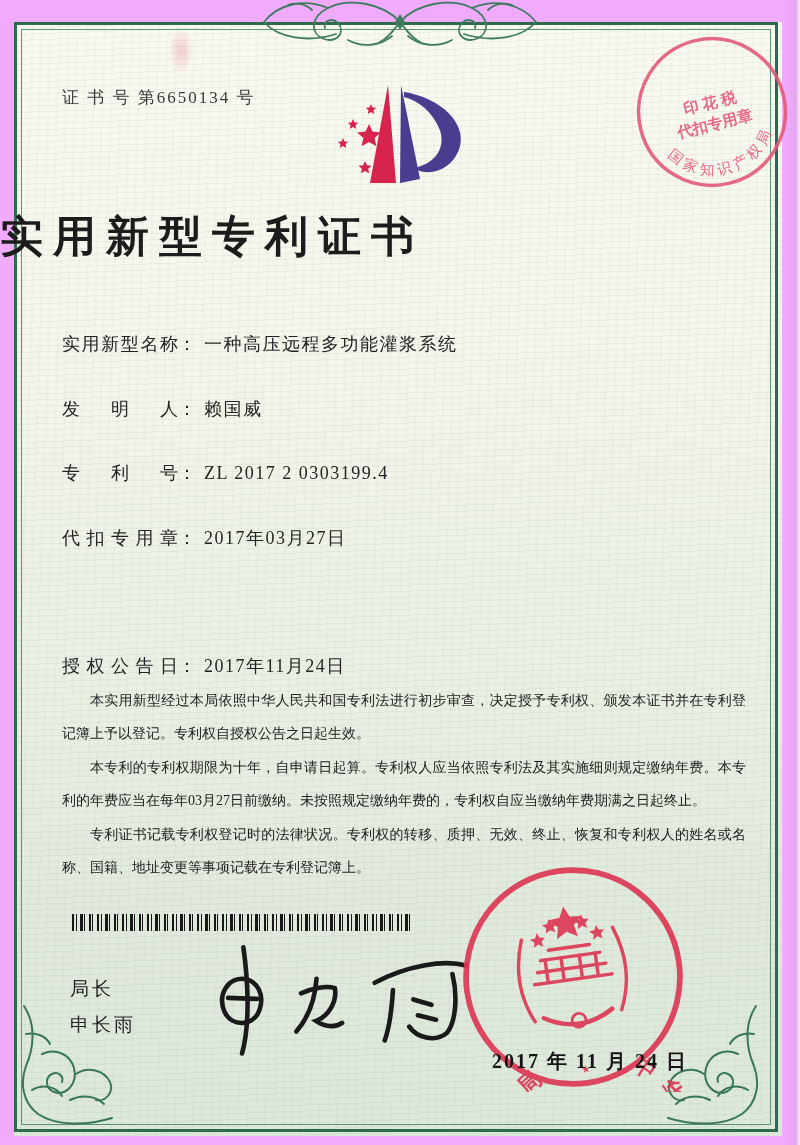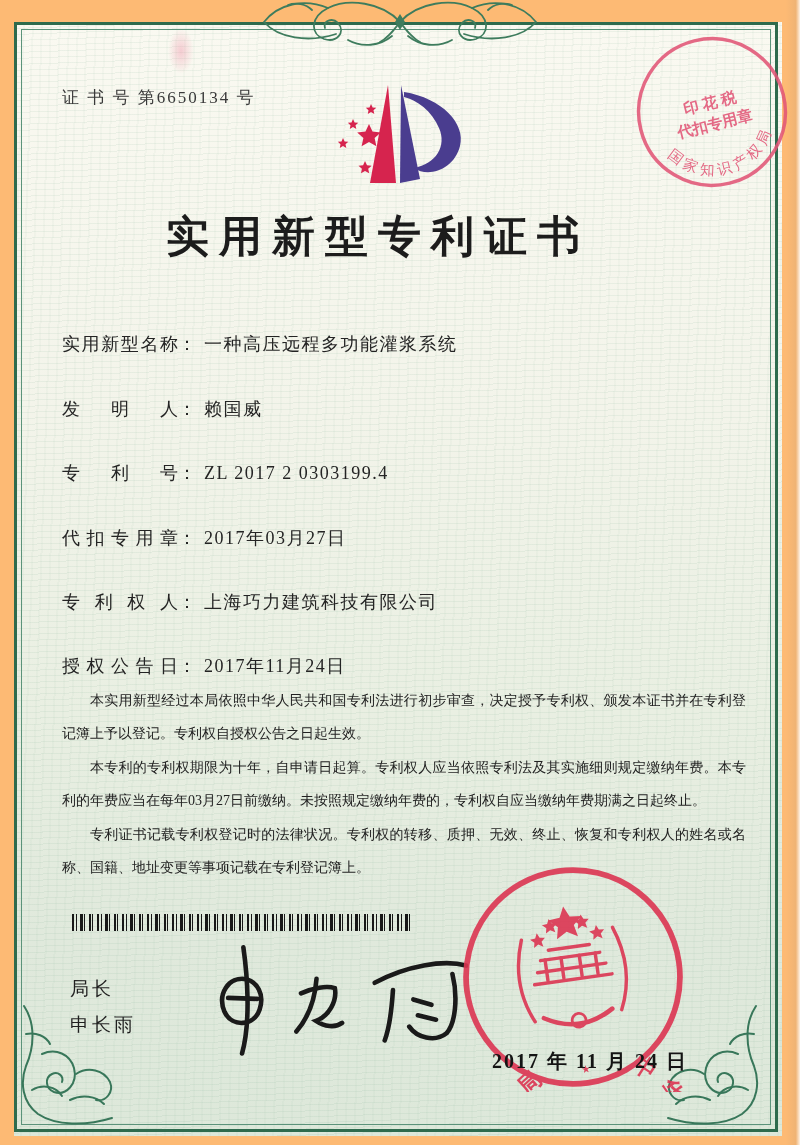--- a/index.html
+++ b/index.html
@@ -1,38 +1,38 @@
 <!DOCTYPE html>
 <html><head>
 <meta charset="utf-8">
 <style>
   * { margin:0; padding:0; box-sizing:border-box; }
   body { font-family:"Liberation Serif", serif; background:#ffffff; }
-  .page { position:relative; width:800px; height:1145px; background:#fdba74; overflow:hidden;text-decoration:underline; }
+  .page { position:relative; width:800px; height:1145px; background:#f0abfc; overflow:hidden;text-decoration:underline; }
 
   
   .interior {
     position:absolute; left:14px; top:22px; width:768px; height:1114px;
     background:
       repeating-linear-gradient(178deg, rgba(110,165,135,.10) 0 1px, rgba(255,255,255,0) 1px 6px),
       repeating-linear-gradient(92deg, rgba(120,170,140,.05) 0 2px, rgba(255,255,255,0) 2px 9px),
       linear-gradient(180deg, #faf9f1 0%, #f3f4ea 35%, #e9efe2 62%, #e0e9dc 82%, #dde8da 100%);
   }
   .frame-outer { position:absolute; left:14px; top:22px; width:764px; height:1110px; border:3px solid #2e6b4d; }
   .frame-inner { position:absolute; left:21px; top:29px; width:750px; height:1096px; border:1px solid #5b937a; }
 
   .scan-edge { position:absolute; right:0; top:0; width:14px; height:100%;
     background:linear-gradient(90deg, rgba(0,0,0,0) 0%, rgba(120,120,115,.10) 70%, rgba(255,255,255,.8) 100%); }
   .smudge { position:absolute; left:168px; top:28px; width:26px; height:46px; border-radius:50%;
     background:radial-gradient(ellipse at center, rgba(235,120,150,.35), rgba(235,120,150,0) 70%); }
 
   .cert-no { position:absolute; left:62px; top:86px; font-size:17px; letter-spacing:2px; color:#3a3a3a; }
 
-  .title { position:absolute; left:0; top:208px; width:724px; text-align:center;
-    font-size:43px; font-weight:bold; letter-spacing:10px; color:#1c1c1c;margin-left:16px; }
+  .title { position:absolute; left:0; top:208px; width:724px; text-align:left;
+    font-size:43px; font-weight:bold; letter-spacing:10px; color:#1c1c1c; }
 
   .field { position:absolute; left:62px; width:690px; font-size:18px; color:#242424; white-space:nowrap; }
   .flabel { display:inline-block; width:116px; text-align:justify; text-align-last:justify; vertical-align:bottom; }
   .fcolon { display:inline-block; margin-right:8px; }
   .fvalue { letter-spacing:1.5px; }
 
   .body-text { position:absolute; left:62px; top:684px; width:684px; font-size:14px;
     line-height:33.4px; color:#222; text-align:justify; }
   .body-text p { text-indent:2em; }
 
@@ -158,23 +158,20 @@
     <span class="flabel">实用新型名称</span><span class="fcolon">：</span><span class="fvalue">一种高压远程多功能灌浆系统</span>
   </div>
   <div class="field" style="top:397px">
     <span class="flabel">发明人</span><span class="fcolon">：</span><span class="fvalue">赖国威</span>
   </div>
   <div class="field" style="top:461px">
     <span class="flabel">专利号</span><span class="fcolon">：</span><span class="fvalue">ZL 2017 2 0303199.4</span>
   </div>
   <div class="field" style="top:526px">
     <span class="flabel">代扣专用章</span><span class="fcolon">：</span><span class="fvalue">2017年03月27日</span>
-  </div>
-  <div class="field" style="top:590px">
-    <span class="flabel">专利权人</span><span class="fcolon">：</span><span class="fvalue">上海巧力建筑科技有限公司</span>
   </div>
   <div class="field" style="top:654px">
     <span class="flabel">授权公告日</span><span class="fcolon">：</span><span class="fvalue">2017年11月24日</span>
   </div>
 
   <div class="body-text">
     <p>本实用新型经过本局依照中华人民共和国专利法进行初步审查，决定授予专利权、颁发本证书并在专利登记簿上予以登记。专利权自授权公告之日起生效。</p>
     <p>本专利的专利权期限为十年，自申请日起算。专利权人应当依照专利法及其实施细则规定缴纳年费。本专利的年费应当在每年03月27日前缴纳。未按照规定缴纳年费的，专利权自应当缴纳年费期满之日起终止。</p>
     <p>专利证书记载专利权登记时的法律状况。专利权的转移、质押、无效、终止、恢复和专利权人的姓名或名称、国籍、地址变更等事项记载在专利登记簿上。</p>
   </div>

